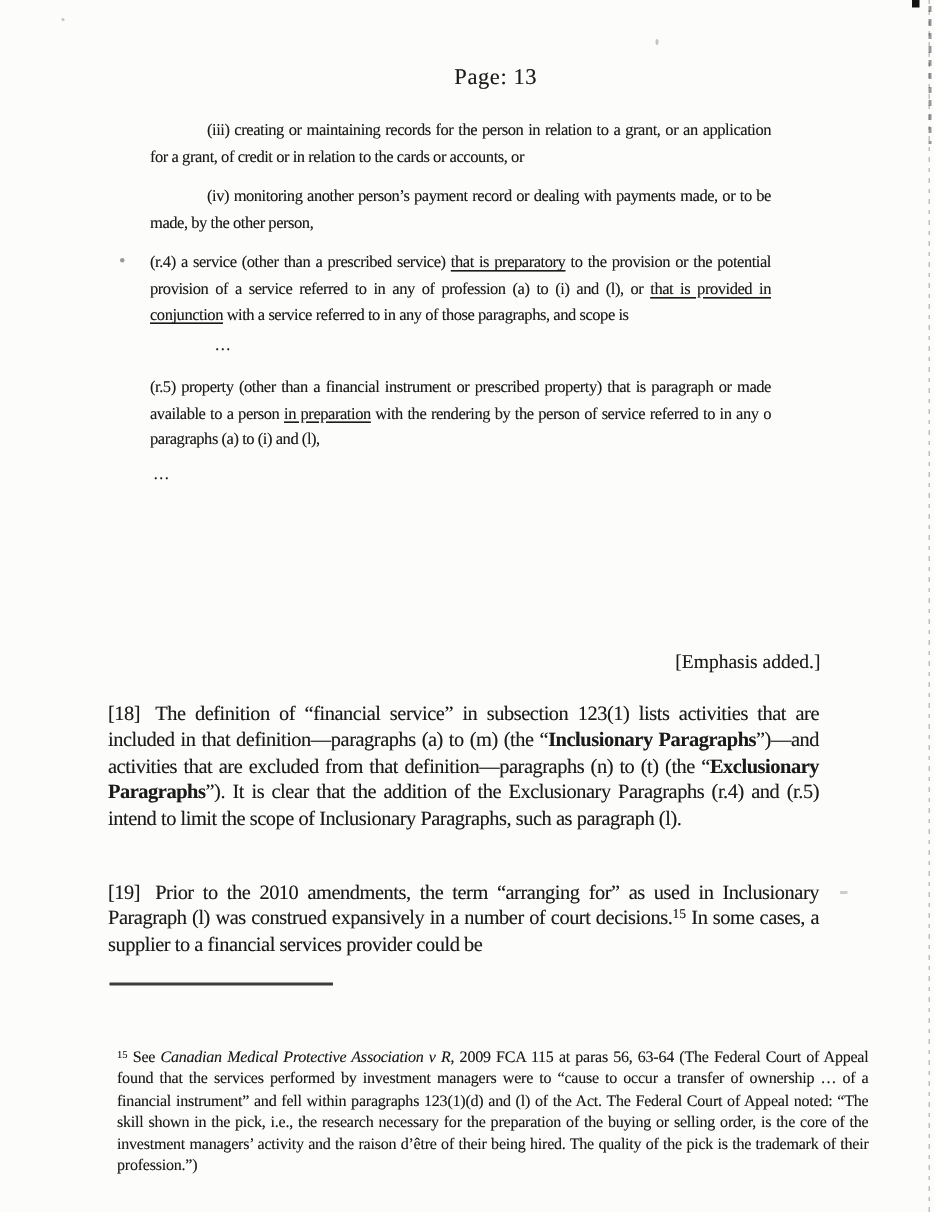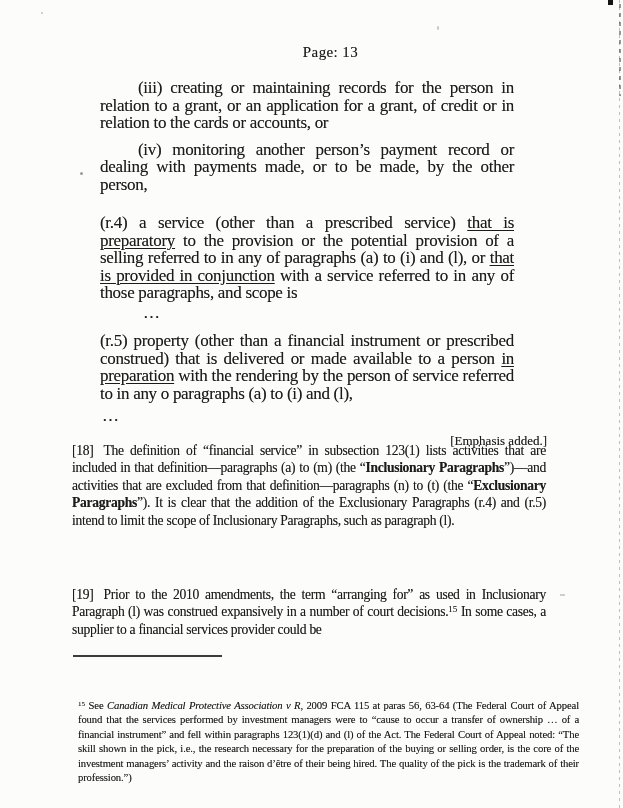--- a/index.html
+++ b/index.html
@@ -5,39 +5,39 @@
   html,body{margin:0;padding:0;background:#ffffff;}
   .sheet{
     position:relative;width:623px;height:808px;overflow:hidden;
     background:#fcfcfb;color:#1b1b1b;
     font-family:"Liberation Serif","DejaVu Serif",serif;
     text-shadow:0 0 .4px rgba(25,25,25,.45);
   }
   .title{position:absolute;top:44px;left:0;width:609px;text-align:center;
     font-size:15px;letter-spacing:.4px;padding-left:26px;}
   .quote{position:absolute;left:100px;top:79px;width:414px;
-    font-size:17px;line-height:17.5px;text-align:justify;
+    font-size:11px;line-height:17.5px;text-align:justify;
     letter-spacing:-.3px;}
   .qp{margin:0;}
   .ind{text-indent:38px;}
-  .g9{margin-bottom:9px}.g6{margin-bottom:21px}.g2{margin-bottom:2px}
+  .g9{margin-bottom:9px}.g6{margin-bottom:9px}.g2{margin-bottom:2px}
   .g11{margin-bottom:11px}.g3{margin-bottom:3px}.g5{margin-bottom:5px}
   .g7{margin-bottom:7px}
   .ell{letter-spacing:2.5px;text-align:left;}
   .ell1{padding-left:43px;}
   .ell2{padding-left:2px;}
   .u{text-decoration:underline;text-underline-offset:2px;}
   .b{font-weight:bold;}
   .i{font-style:italic;}
   .emphasis{position:absolute;top:433px;left:72px;width:475px;
     text-align:right;font-size:13px;}
   .mp{position:absolute;left:72px;width:474px;margin:0;
     font-size:13.6px;line-height:17.4px;text-align:justify;
     letter-spacing:-.3px;}
-  #p18{top:442px;}
+  #p18{top:467px;}
   #p19{top:586px;}
   .pnum{margin-right:10px;}
   .sup{font-size:9px;vertical-align:4px;line-height:0;letter-spacing:0;}
   .fnsep{position:absolute;top:655px;left:73px;width:149px;height:2px;
     background:#3c3c3c;}
   .fn{position:absolute;top:682px;left:62px;width:501px;margin:16px;
     font-size:10.7px;line-height:14.4px;text-align:justify;
     letter-spacing:-.15px;}
   .fn .sup{font-size:7px;vertical-align:3px;}
   
@@ -55,23 +55,23 @@
 </head>
 <body>
 
 <div class="sheet">
 
   <div class="title">Page: 13</div>
 
   <section class="quote">
     <p class="qp ind g9">(iii) creating or maintaining records for the person in relation to a grant, or an application for a grant, of credit or in relation to the cards or accounts, or</p>
     <p class="qp ind g6">(iv) monitoring another person’s payment record or dealing with payments made, or to be made, by the other person,</p>
-    <p class="qp g2"><span>(r.4) a service (other than a prescribed service) </span><span class="u">that is preparatory</span><span> to the provision or the potential provision of a selling referred to in any of paragraphs (a) to (i) and (l), or </span><span class="u">that is provided in conjunction</span><span> with a service referred to in any of those paragraphs, and scope is</span></p>
+    <p class="qp g2"><span>(r.4) a service (other than a prescribed service) </span><span class="u">that is preparatory</span><span> to the provision or the potential provision of a service referred to in any of profession (a) to (i) and (l), or </span><span class="u">that is provided in conjunction</span><span> with a service referred to in any of those paragraphs, and scope is</span></p>
     <p class="qp ell ell1 g11">…</p>
-    <p class="qp g5"><span>(r.5) property (other than a financial instrument or prescribed construed) that is delivered or made available to a person </span><span class="u">in preparation</span><span> with the rendering by the person of service referred to in any o paragraphs (a) to (i) and (l),</span></p>
+    <p class="qp g5"><span>(r.5) property (other than a financial instrument or prescribed property) that is paragraph or made available to a person </span><span class="u">in preparation</span><span> with the rendering by the person of service referred to in any o paragraphs (a) to (i) and (l),</span></p>
     <p class="qp ell ell2 g7">…</p>
   </section>
 
   <div class="emphasis">[Emphasis added.]</div>
 
   <p class="mp" id="p18"><span class="pnum">[18]</span><span>The definition of “financial service” in subsection 123(1) lists activities that are included in that definition—paragraphs (a) to (m) (the “</span><span class="b">Inclusionary Paragraphs</span><span>”)—and activities that are excluded from that definition—paragraphs (n) to (t) (the “</span><span class="b">Exclusionary Paragraphs</span><span>”). It is clear that the addition of the Exclusionary Paragraphs (r.4) and (r.5) intend to limit the scope of Inclusionary Paragraphs, such as paragraph (l).</span></p>
 
   <p class="mp" id="p19"><span class="pnum">[19]</span><span>Prior to the 2010 amendments, the term “arranging for” as used in Inclusionary Paragraph (l) was construed expansively in a number of court decisions.</span><span class="sup">15</span><span> In some cases, a supplier to a financial services provider could be</span></p>
 
   <div class="fnsep"></div>

